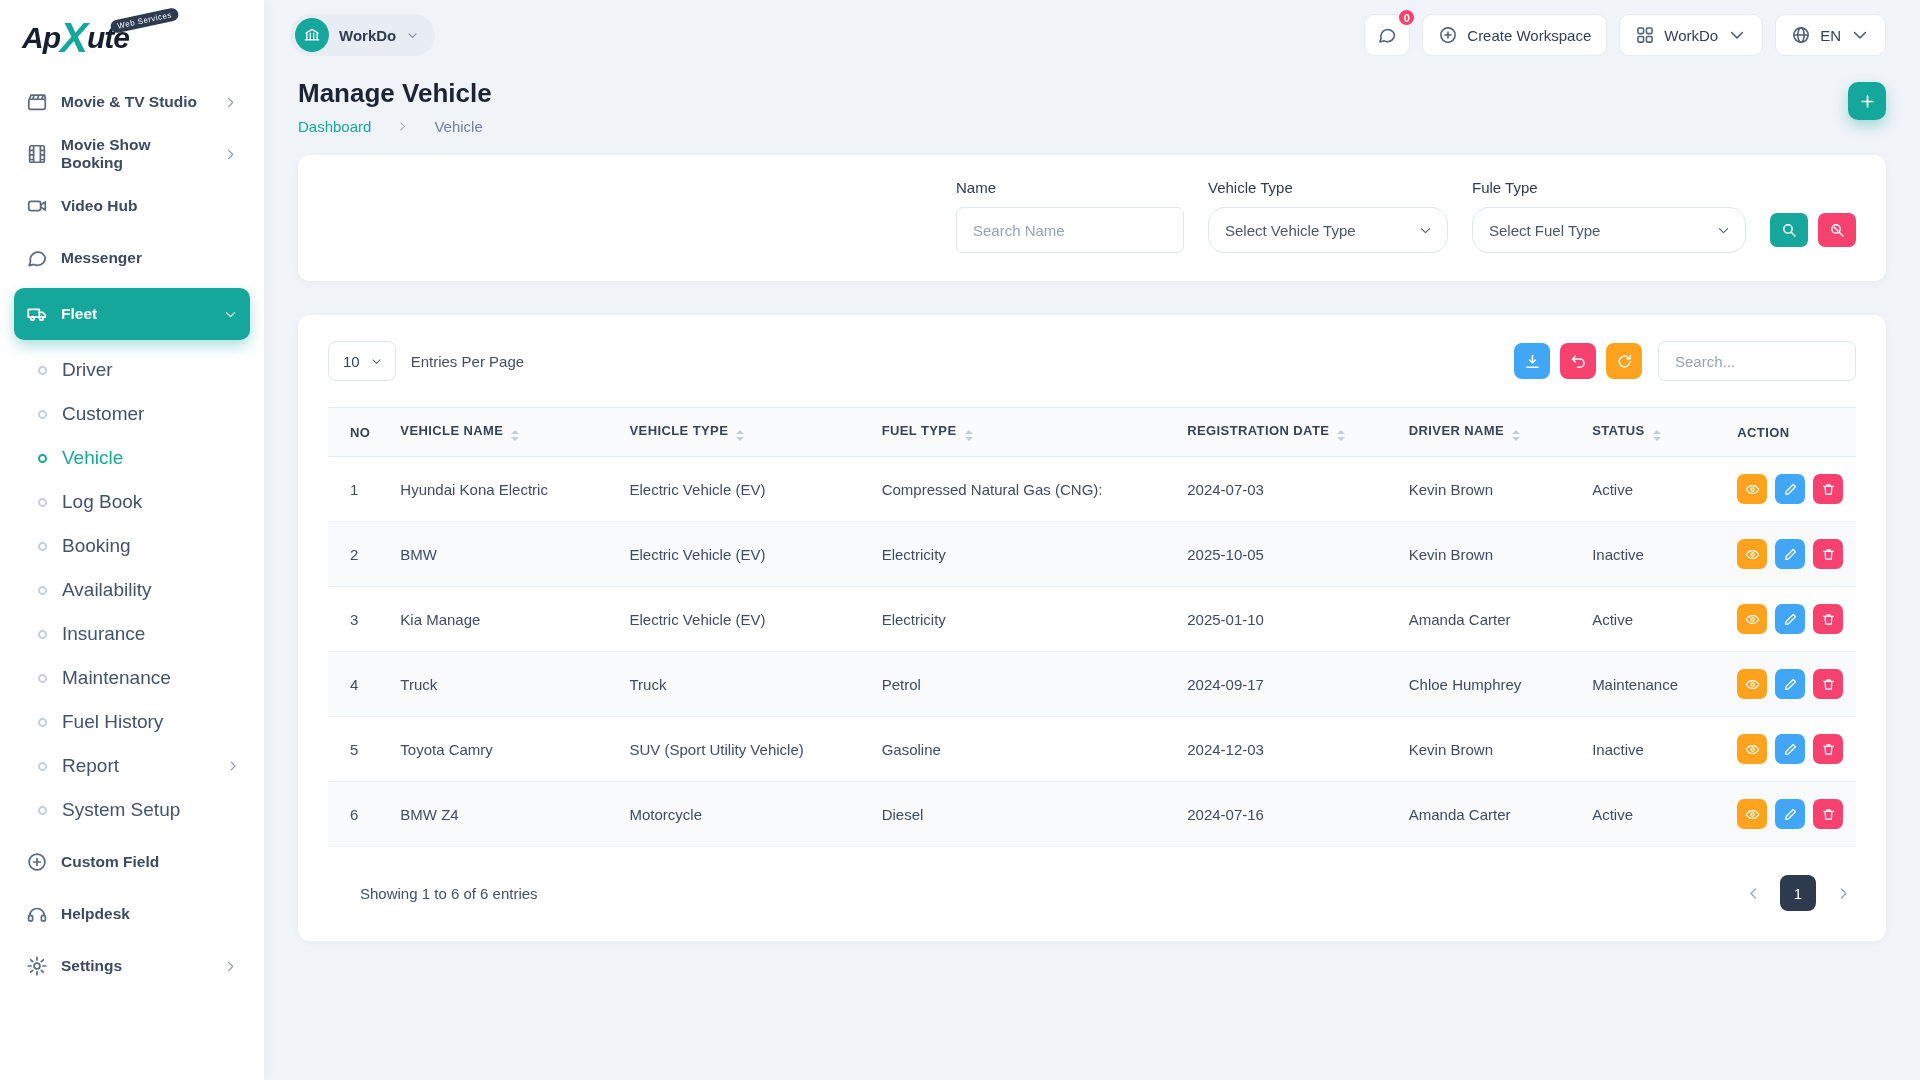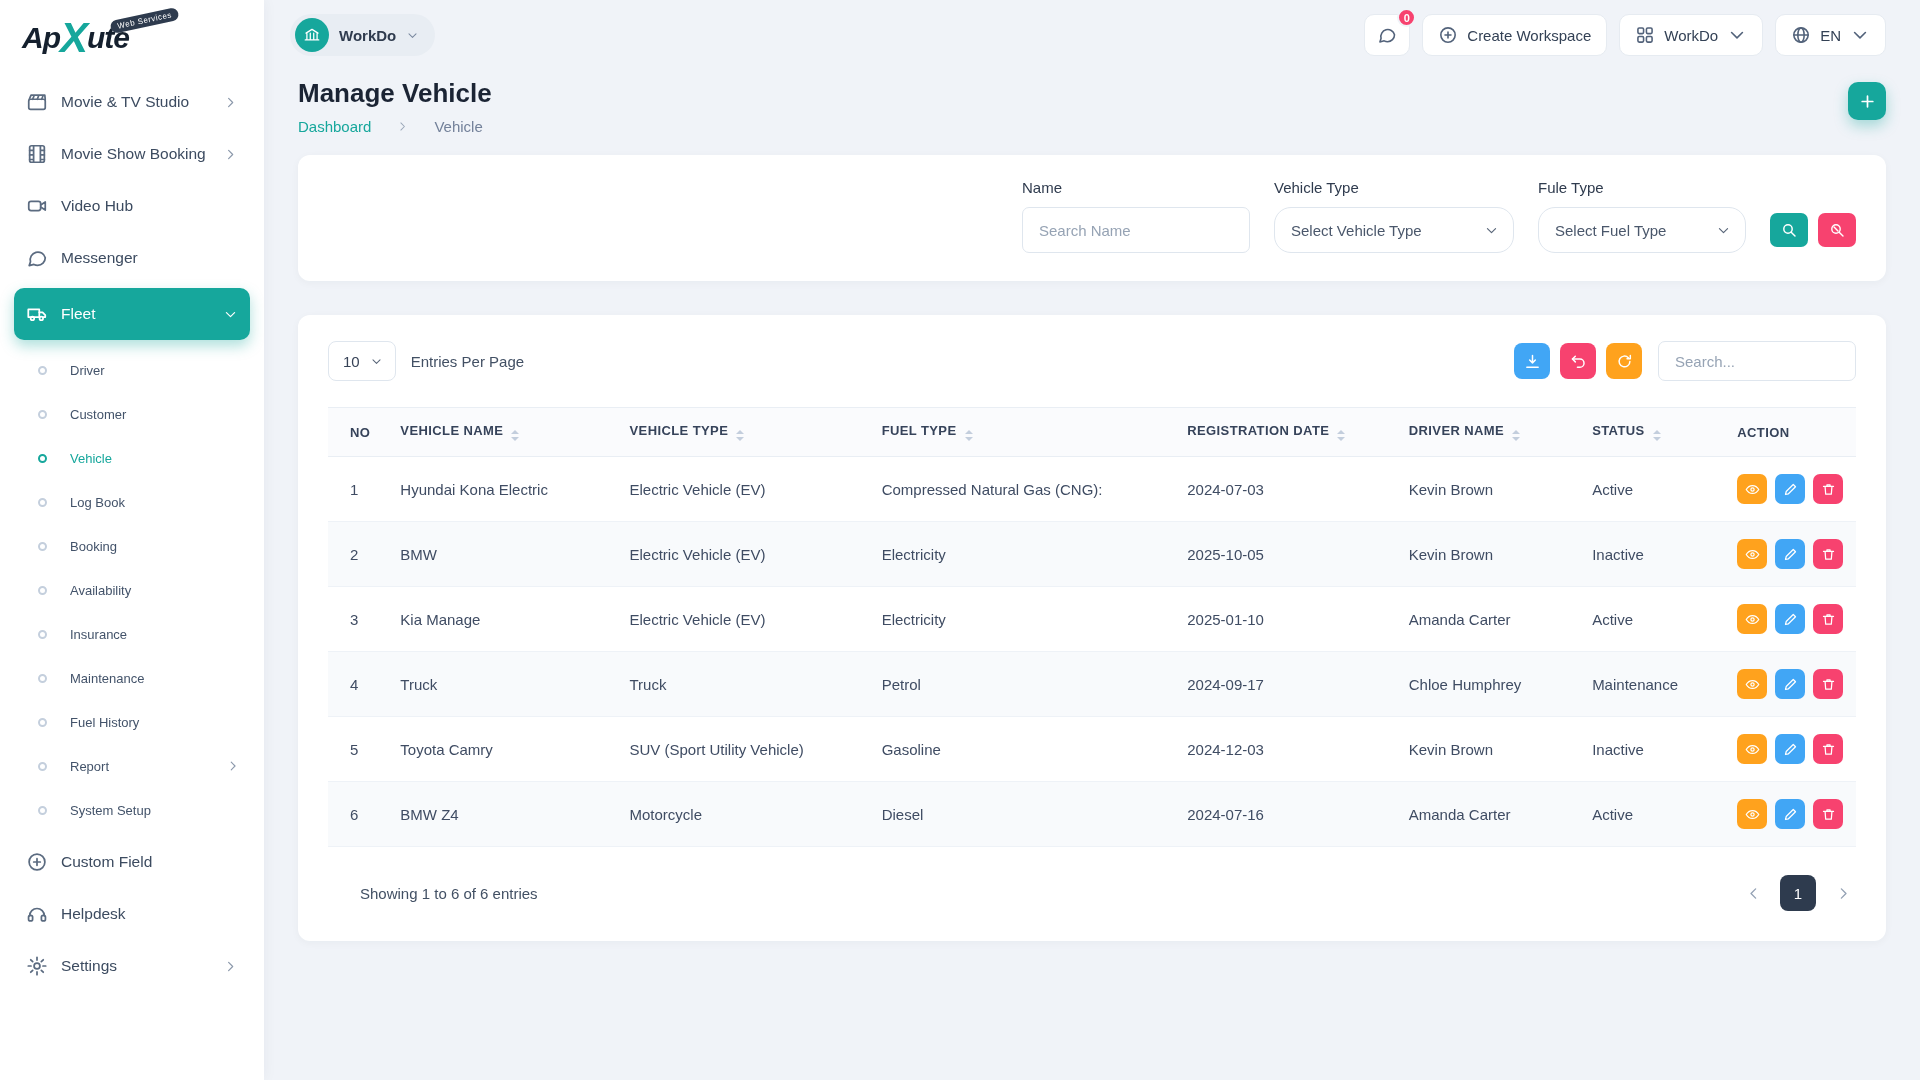--- a/index.html
+++ b/index.html
@@ -25,34 +25,34 @@
   .logo-row { height: 76px; display: flex; align-items: center; padding-left: 8px; position: relative; }
   .logo-text { font-style: italic; font-weight: 800; color: #15202e; font-size: 30px; letter-spacing: -1px; white-space: nowrap; }
   .logo-text .lx { color: var(--teal); font-size: 42px; vertical-align: -4px; }
   .logo-tag {
     position: absolute; top: 14px; left: 96px; background: #2e3b4e; color: #fff;
     font-size: 8px; padding: 2px 7px; border-radius: 8px; transform: rotate(-12deg); letter-spacing: .5px;
   }
   .side-item {
     height: 52px; display: flex; align-items: center; gap: 13px;
     padding: 0 12px; border-radius: 10px; cursor: pointer;
-    color: #3c4b60; font-size: 15.5px; font-weight: 400;
+    color: #3c4b60; font-size: 15.5px; font-weight: 700;
   }
   .side-item .icon { width: 22px; height: 22px; color: #5b6b80; }
   .side-item .grow { flex: 1; }
   .side-item .chev { color: #8b98ab; width: 15px; height: 15px; }
   .side-item.active {
     background: var(--teal); color: #ffffff; margin: 4px 0;
     box-shadow: 0 6px 14px rgba(22,167,156,.35);
   }
   .side-item.active .icon, .side-item.active .chev { color: #ffffff; }
   .sub-list { padding: 4px 0 4px 14px; }
   .sub-item {
-    height: 44px; display: flex; align-items: center; gap: 23px;
-    padding: 0 10px; cursor: pointer; color: #43536a; font-size: 13px;
+    height: 44px; display: flex; align-items: center; gap: 15px;
+    padding: 0 10px; cursor: pointer; color: #43536a; font-size: 19px;
   }
   .sub-item .bullet { width: 9px; height: 9px; border-radius: 50%; border: 2px solid #c4cfdd; flex: none; }
   .sub-item.active { color: var(--teal); }
   .sub-item.active .bullet { border-color: var(--teal); }
   .sub-item .grow { flex: 1; }
   .sub-item .chev { color: #8b98ab; width: 14px; height: 14px; }
 
   
   .main { margin-left: 264px; }
   .topbar { height: 70px; display: flex; align-items: center; justify-content: space-between; padding: 0 34px 0 26px; }
@@ -100,21 +100,21 @@
     height: 46px; border: 1px solid #dfe6ee; border-radius: 7px; padding: 0 16px;
     font-size: 15px; color: #374357; background: #fff; outline: none; font-family: inherit;
   }
   .tinput::placeholder { color: #96a3b4; }
   .fake-select {
     height: 46px; border: 1px solid #dfe6ee; border-radius: 17px; padding: 0 14px 0 16px;
     display: flex; align-items: center; justify-content: space-between; gap: 10px;
     font-size: 15px; color: #4a576b; cursor: pointer; background: #fff;
   }
   .fake-select .chev { width: 15px; height: 15px; color: #55platform6379; color: #596679; }
-  .w-name { width: 228px; } .w-vtype { width: 240px; } .w-ftype { width: 208px; }
+  .w-name { width: 228px; } .w-vtype { width: 240px; } .w-ftype { width: 274px; }
   .fbtns { display: flex; gap: 10px; padding-bottom: 6px; }
   .sq-btn {
     width: 38px; height: 34px; border: none; border-radius: 7px; color: #fff; cursor: pointer;
     display: flex; align-items: center; justify-content: center;
   }
   .sq-btn svg { width: 16px; height: 16px; }
   .bg-teal { background: var(--teal); } .bg-pink { background: var(--pink); }
   .bg-blue { background: var(--blue); } .bg-orange { background: var(--orange); }
 
   .table-card { margin-top: 34px; padding: 26px 30px 30px; }

